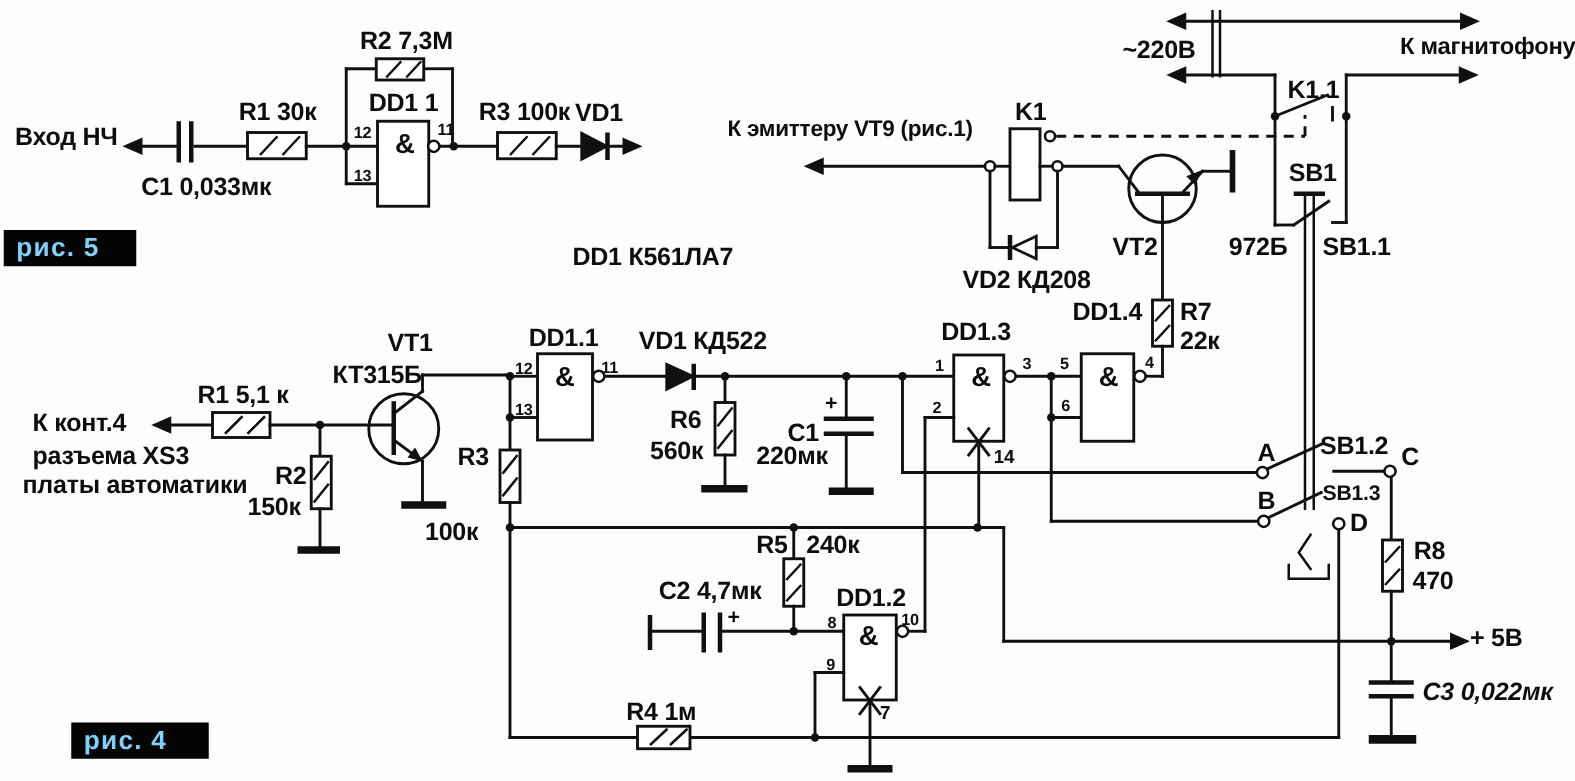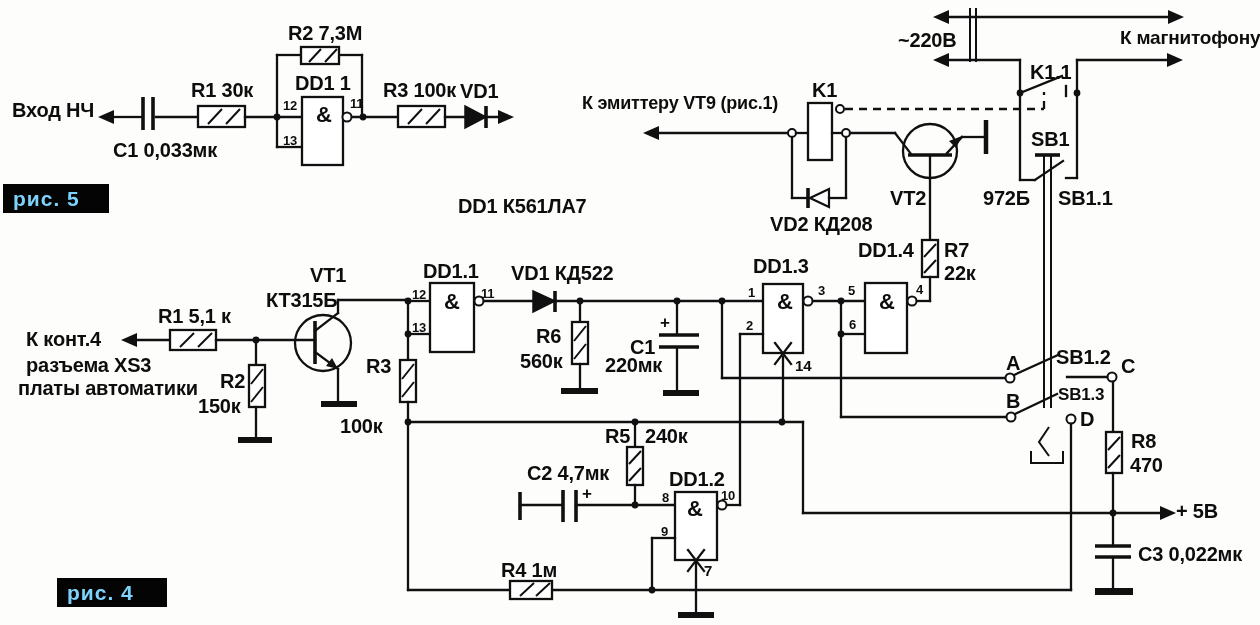--- a/index.html
+++ b/index.html
@@ -386,21 +386,21 @@
       <div class="lbl" style="left: 879px; top: 291px; font-size: 22px;">&amp;</div>
       <div class="lbl" style="left: 1006px; top: 353px; font-size: 20px;">A</div>
       <div class="lbl" style="left: 1006px; top: 391px; font-size: 20px;">B</div>
       <div class="lbl" style="left: 1056px; top: 347px; font-size: 20px;">SB1.2</div>
       <div class="lbl" style="left: 1121px; top: 356px; font-size: 20px;">C</div>
       <div class="lbl" style="left: 1058px; top: 386px; font-size: 17px;">SB1.3</div>
       <div class="lbl" style="left: 1080px; top: 409px; font-size: 20px;">D</div>
       <div class="lbl" style="left: 1131px; top: 431px; font-size: 20px;">R8</div>
       <div class="lbl" style="left: 1130px; top: 455px; font-size: 20px;">470</div>
       <div class="lbl" style="left: 1176px; top: 501px; font-size: 20px;">+ 5В</div>
-      <div class="lbl" style="left: 1138px; top: 544px; font-size: 20px;">C3 0,022мк</div>
+      <div class="lbl" style="left: 1138px; top: 544px; font-size: 20px; font-style: italic;">C3 0,022мк</div>
       <div class="lbl" style="left: 605px; top: 426px; font-size: 20px;">R5</div>
       <div class="lbl" style="left: 645px; top: 426px; font-size: 20px;">240к</div>
       <div class="lbl" style="left: 527px; top: 463px; font-size: 20px;">C2 4,7мк</div>
       <div class="lbl" style="left: 582px; top: 485px; font-size: 17px;">+</div>
       <div class="lbl" style="left: 669px; top: 469px; font-size: 20px;">DD1.2</div>
       <div class="lbl" style="left: 662px; top: 491px; font-size: 13px;">8</div>
       <div class="lbl" style="left: 661px; top: 525px; font-size: 13px;">9</div>
       <div class="lbl" style="left: 721px; top: 489px; font-size: 13px;">10</div>
       <div class="lbl" style="left: 704px; top: 563px; font-size: 15px;">7</div>
       <div class="lbl" style="left: 687px; top: 498px; font-size: 22px;">&amp;</div>

